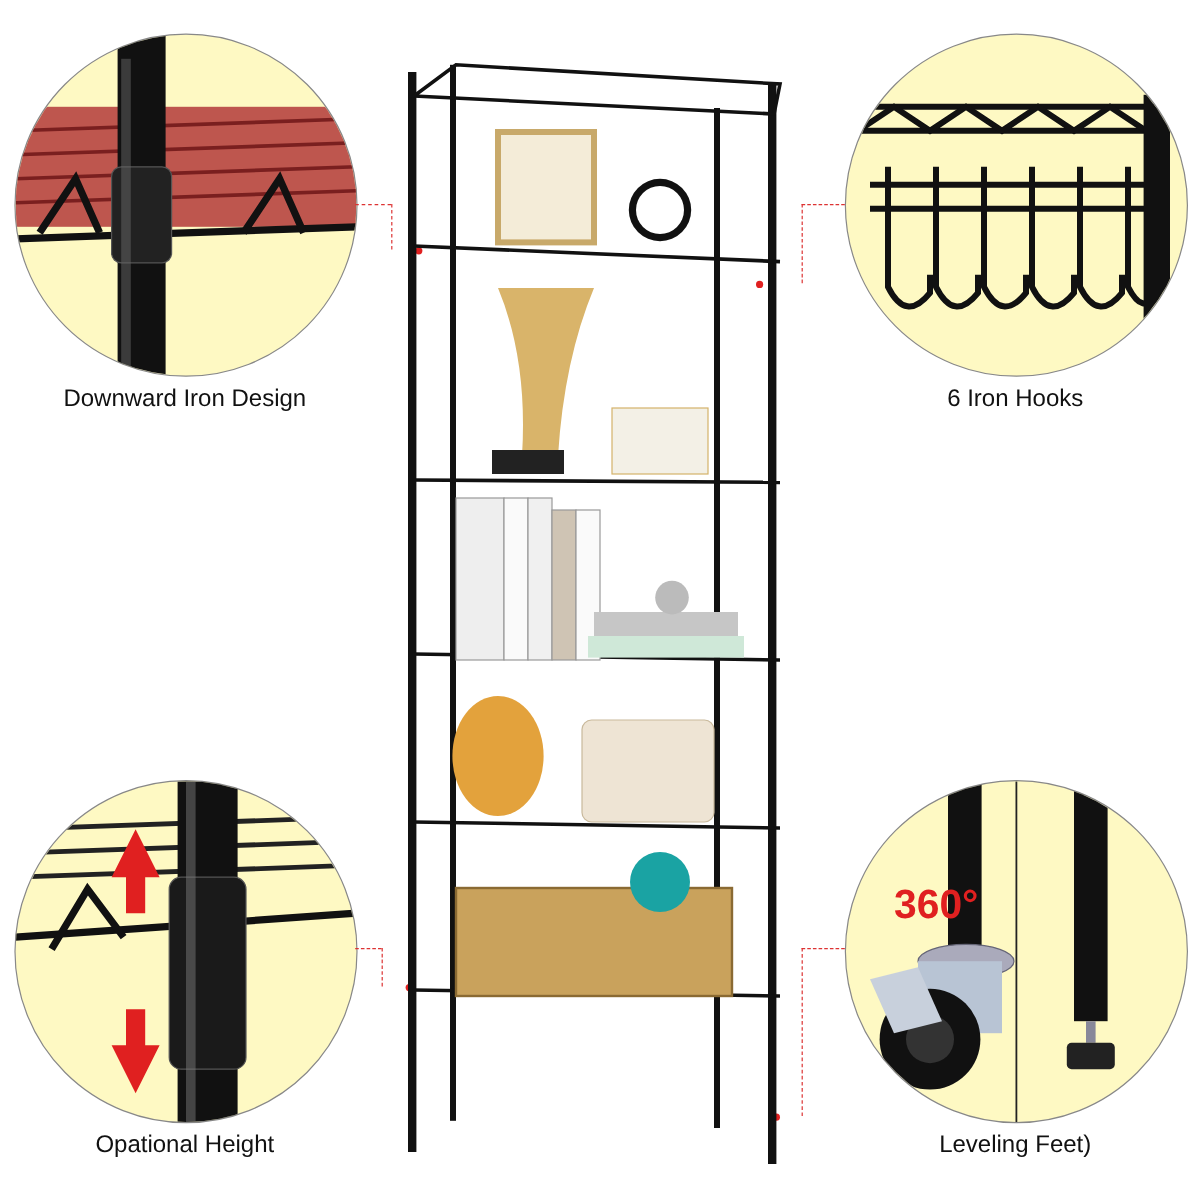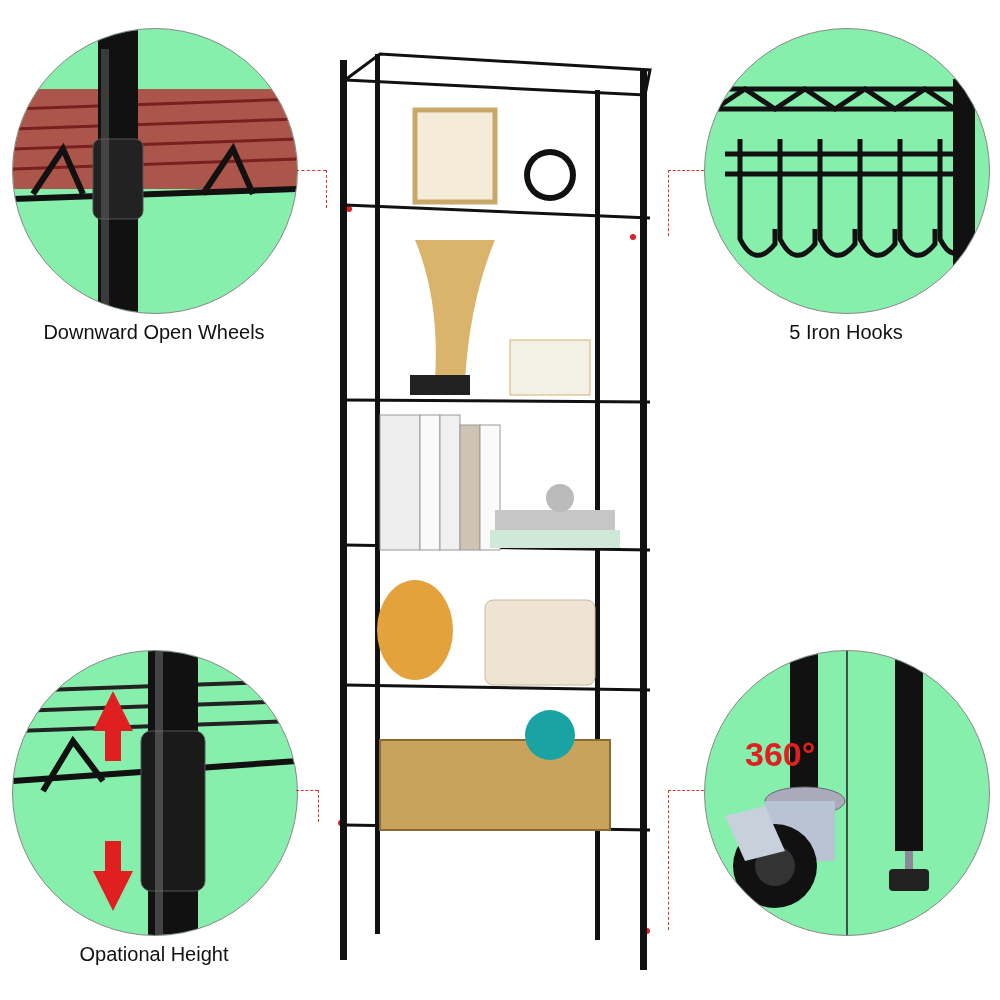--- a/index.html
+++ b/index.html
@@ -1,17 +1,17 @@
 <!DOCTYPE html>
 <html><head>
 <meta charset="utf-8">
 <style>
   html,body{margin:0;padding:0;background:#fff;}
   body{width:1000px;height:1000px;position:relative;overflow:hidden;font-family:"Liberation Sans",sans-serif;}
-  .circle{position:absolute;width:284px;height:284px;border-radius:50%;border:1.5px solid #888;overflow:hidden;background:#86efac;}
+  .circle{position:absolute;width:284px;height:284px;border-radius:50%;border:1.5px solid #888;overflow:hidden;background:#fef9c3;}
   .caption{position:absolute;font-size:20px;color:#111;text-align:center;line-height:26px;}
   .leader{position:absolute;border-color:#d33;border-style:dashed;border-width:0;}
   .dot{position:absolute;width:6px;height:6px;border-radius:50%;background:#e02020;}
   .shelf-wrap{position:absolute;left:320px;top:40px;width:350px;height:930px;}
 </style>
 </head>
 <body>
 
 <div class="circle" style="left:12px;top:28px;">
   <svg width="284" height="284">
@@ -25,21 +25,21 @@
     <g stroke="#111" stroke-width="6" fill="none">
       <line x1="0" y1="170" x2="284" y2="160"></line>
       <path d="M20 165 L50 120 L70 165"></path>
         <path d="M190 165 L220 120 L240 165"></path>
     </g>
     <rect x="85" y="0" width="40" height="284" fill="#111"></rect>
     <rect x="80" y="110" width="50" height="80" rx="8" fill="#222" stroke="#555"></rect>
     <rect x="88" y="20" width="8" height="260" fill="#666" opacity="0.5"></rect>
   </svg>
 </div>
-<div class="caption" style="left:10px;top:319px;width:288px;">Downward Open Wheels</div>
+<div class="caption" style="left:10px;top:319px;width:288px;">Downward Iron Design</div>
 <div class="leader" style="left:296px;top:170px;width:30px;border-top-width:1.5px;"></div>
 <div class="leader" style="left:326px;top:170px;height:38px;border-left-width:1.5px;"></div>
 <div class="dot" style="left:346px;top:206px;"></div>
 
 <div class="circle" style="left:704px;top:28px;">
   <svg width="284" height="284">
     <g stroke="#111" stroke-width="5" fill="none">
       <line x1="0" y1="60" x2="260" y2="60"></line>
         <line x1="0" y1="80" x2="260" y2="80"></line>
       <path d="M10 80 L40 60 L70 80 L100 60 L130 80 L160 60 L190 80 L220 60 L250 80"></path>
@@ -48,21 +48,21 @@
       <path d="M75 110 L75 210 Q90 240 110 215 L110 200"></path>
       <path d="M115 110 L115 210 Q130 240 150 215 L150 200"></path>
       <path d="M155 110 L155 210 Q170 240 190 215 L190 200"></path>
       <path d="M195 110 L195 210 Q210 240 230 215 L230 200"></path>
       <path d="M35 110 L35 210 Q50 240 70 215 L70 200"></path>
       <path d="M235 110 L235 210 Q248 235 258 215"></path>
     </g>
     <rect x="248" y="50" width="22" height="234" fill="#111"></rect>
   </svg>
 </div>
-<div class="caption" style="left:702px;top:319px;width:288px;">5 Iron Hooks</div>
+<div class="caption" style="left:702px;top:319px;width:288px;">6 Iron Hooks</div>
 <div class="leader" style="left:668px;top:170px;width:36px;border-top-width:1.5px;"></div>
 <div class="leader" style="left:668px;top:170px;height:66px;border-left-width:1.5px;"></div>
 <div class="dot" style="left:630px;top:234px;"></div>
 
 <div class="circle" style="left:12px;top:650px;">
   <svg width="284" height="284">
     <g stroke="#222" stroke-width="4">
       <line x1="0" y1="40" x2="284" y2="30"></line>
         <line x1="0" y1="60" x2="284" y2="50"></line>
         <line x1="0" y1="80" x2="284" y2="70"></line>
@@ -92,20 +92,21 @@
     <circle cx="70" cy="215" r="42" fill="#111"></circle>
     <circle cx="70" cy="215" r="20" fill="#333"></circle>
     <path d="M20 165 L60 155 L80 200 L40 210 Z" fill="#c8d0dc"></path>
     <rect x="190" y="0" width="28" height="200" fill="#111"></rect>
     <rect x="200" y="200" width="8" height="18" fill="#889"></rect>
     <rect x="184" y="218" width="40" height="22" rx="4" fill="#222"></rect>
   </svg>
   <div style="position:absolute;left:40px;top:84px;font-size:34px;font-weight:bold;color:#e02020;">360°</div>
 </div>
 <div class="caption" style="left:702px;top:941px;width:288px;">
+  <div>Leveling Feet)</div>
 </div>
 <div class="leader" style="left:668px;top:790px;width:36px;border-top-width:1.5px;"></div>
 <div class="leader" style="left:668px;top:790px;height:140px;border-left-width:1.5px;"></div>
 <div class="dot" style="left:644px;top:928px;"></div>
 
 <div class="shelf-wrap">
   <svg width="350" height="930">
     <g fill="#111">
       <rect x="20" y="20" width="7" height="900"></rect>
       <rect x="320" y="30" width="7" height="900"></rect>

